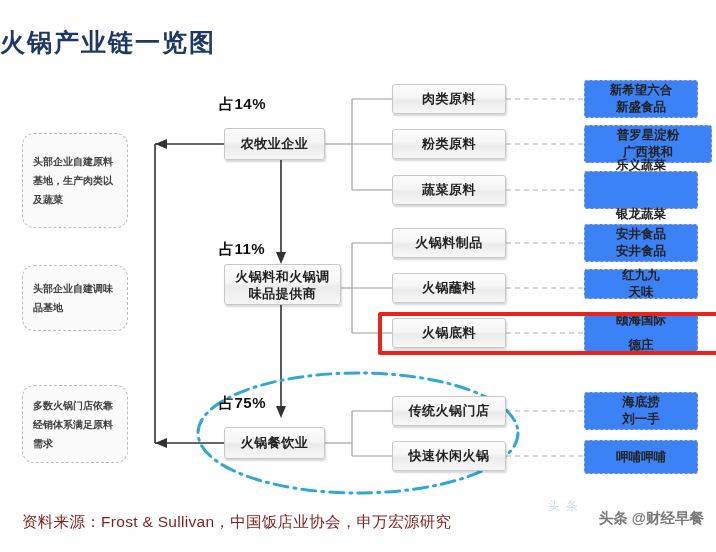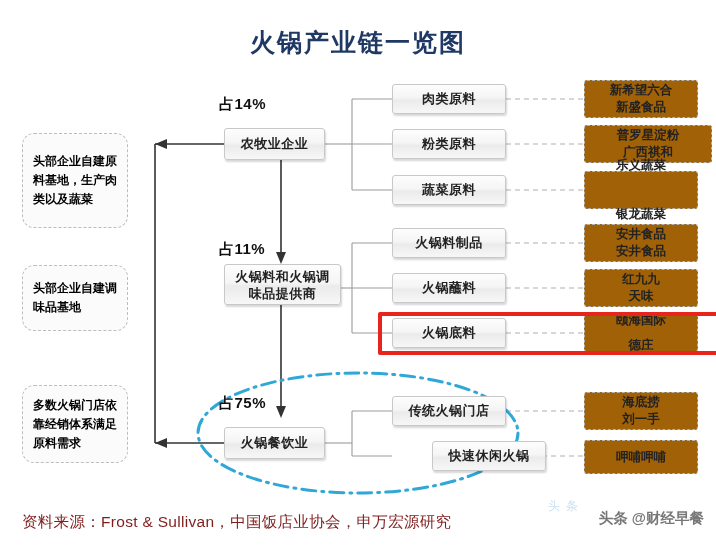--- a/index.html
+++ b/index.html
@@ -17,21 +17,21 @@
     background: #ffffff;
     overflow: hidden;
   }
 
   
   .title {
     position: absolute;
     left: 0;
     top: 26px;
     width: 716px;
-    text-align: center;
+    text-align: left;
     font-size: 25px;
     font-weight: bold;
     color: #1f3864;
     letter-spacing: 2px;
     white-space: nowrap;
   }
 
   
   .node {
     position: absolute;
@@ -56,34 +56,34 @@
   .note {
     position: absolute;
     box-sizing: border-box;
     border: 1px dashed #bdbdbd;
     border-radius: 12px;
     background: #fbfbfb;
     display: flex;
     align-items: center;
     justify-content: flex-end;
     text-align: left;
-    color: #000000;
-    font-size: 12px;
+    color: #404040;
+    font-size: 10px;
     line-height: 19px;
     padding: 4px 10px;
     font-weight: bold;
   }
 
   
   .company {
     position: absolute;
     box-sizing: border-box;
     border: 1px dashed #b5b5b5;
     border-radius: 3px;
-    background: #a16207;
+    background: #3b82f6;
     display: flex;
     align-items: center;
     justify-content: center;
     text-align: center;
     color: #222222;
     font-size: 12.5px;
     line-height: 17px;
     font-weight: bold;
   }
 
@@ -251,42 +251,42 @@
   <div class="node" style="left:392px; top:273px; width:114px; height:30px;">
     <span>火锅蘸料</span>
   </div>
   <div class="node" style="left:392px; top:318px; width:114px; height:30px;">
     <span>火锅底料</span>
   </div>
 
   <div class="node" style="left:392px; top:396px; width:114px; height:30px;">
     <span>传统火锅门店</span>
   </div>
-  <div class="node" style="left:392px; top:441px; width:114px; height:30px;margin-left:40px;">
+  <div class="node" style="left:392px; top:441px; width:114px; height:30px;">
     <span>快速休闲火锅</span>
   </div>
 
   <div class="company" style="left:584px; top:80px; width:114px; height:38px; flex-direction:column;">
     <span>新希望六合</span>
     <span>新盛食品</span>
   </div>
   <div class="company" style="left:584px; top:125px; width:128px; height:38px; flex-direction:column;">
     <span>普罗星淀粉</span>
     <span>广西祺和</span>
   </div>
   <div class="company" style="left:584px; top:171px; width:114px; height:38px; flex-direction:column;gap:32px;">
     <span>乐义蔬菜</span>
     <span>银龙蔬菜</span>
   </div>
 
   <div class="company" style="left:584px; top:224px; width:114px; height:38px; flex-direction:column;">
     <span>安井食品</span>
     <span>安井食品</span>
   </div>
-  <div class="company" style="left:584px; top:269px; width:114px; height:38px; flex-direction:column;">
+  <div class="company" style="left:584px; top:269px; width:114px; height:30px; flex-direction:column;">
     <span>红九九</span>
     <span>天味</span>
   </div>
   <div class="company" style="left:584px; top:314px; width:114px; height:38px; flex-direction:column;gap:8px;">
     <span>颐海国际</span>
     <span>德庄</span>
   </div>
 
   <div class="company" style="left:584px; top:392px; width:114px; height:38px; flex-direction:column;">
     <span>海底捞</span>

